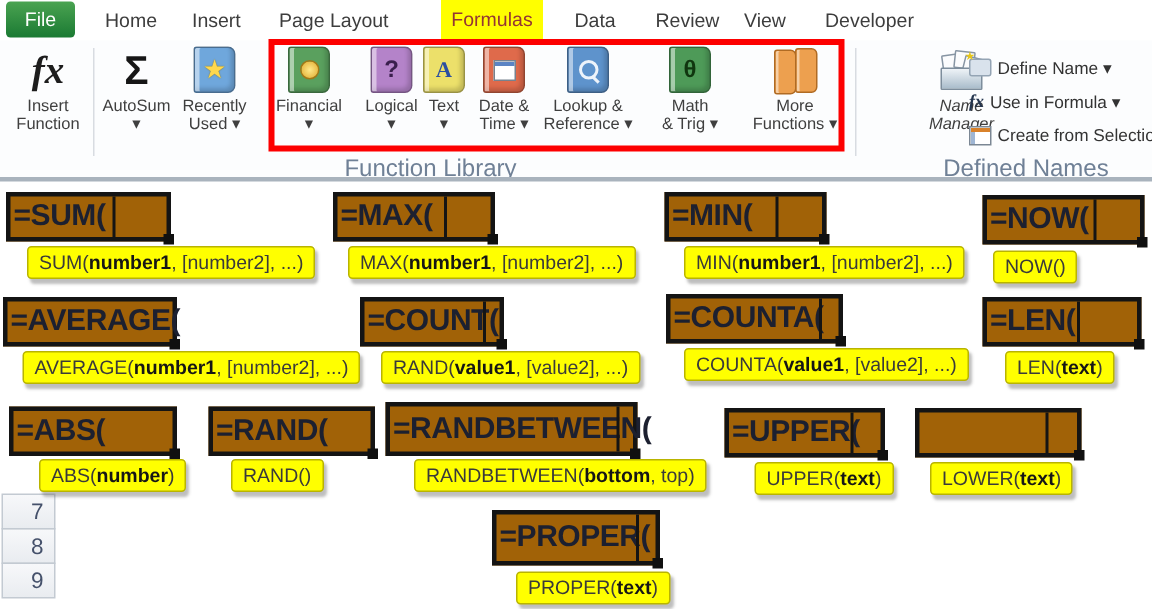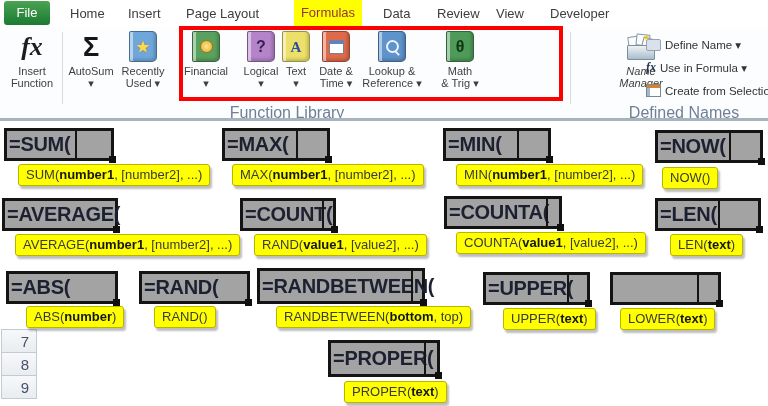--- a/index.html
+++ b/index.html
@@ -68,21 +68,21 @@
   .nm .c1{left:2px;top:3px;transform:rotate(-8deg);} .nm .c2{left:10px;top:1px;transform:rotate(6deg);}
   .nm .c3{left:16px;top:5px;transform:rotate(14deg);}
   .sicon{display:inline-block;margin-right:4px;}
   .ic-define{width:13px;height:10px;background:#d9e2ec;border:1px solid #94a4b4;border-radius:2px;position:relative;}
   .ic-define::before{content:"★";position:absolute;left:-4px;top:-7px;font-size:8px;color:#e6c619;}
   .ic-fx{font-family:"Liberation Serif",serif;font-style:italic;font-weight:700;font-size:12px;color:#24354e;}
   .ic-grid{width:13px;height:11px;background:#fff;border:1px solid #7b8794;
            box-shadow:inset 0 3px 0 #d9822b, inset 3px 0 0 #9fb6d4;}
 
   
-  .fbox{position:absolute;height:33px;background:#a3a3a3;border:3px solid #141414;box-sizing:border-box;z-index:2;}
+  .fbox{position:absolute;height:33px;background:#a16207;border:3px solid #141414;box-sizing:border-box;z-index:2;}
   .fbox .ftext{position:absolute;left:2px;top:0;bottom:0;display:flex;align-items:center;
                font-size:20px;font-weight:700;color:#1c2030;letter-spacing:-0.3px;white-space:nowrap;}
   .cell-div{position:absolute;top:0;bottom:0;width:2px;background:#141414;}
   .d60 .cell-div{left:60%;} .d65 .cell-div{left:65%;} .d70 .cell-div{left:70%;}
   .d80 .cell-div{left:80%;} .d88 .cell-div{left:88%;} .d93 .cell-div{left:93%;}
   .fill-handle{position:absolute;right:-5px;bottom:-5px;width:7px;height:7px;background:#101010;}
   .ftip{position:absolute;height:20px;background:#ffff00;border:1px solid #b9b400;border-radius:3px;
         box-shadow:2px 3px 2px rgba(110,110,110,.45);font-size:13px;color:#3a3a3a;
         line-height:19px;padding:0 7px;white-space:nowrap;z-index:3;}
   .ftip b{color:#161616;}
@@ -212,20 +212,30 @@
   <div class="bigbtn" id="b-math">
     <div class="ic">
         <span class="book bk-math">
           <span class="g theta">θ</span>
         </span>
       </div>
     <div class="l">Math</div>
     <div class="l">&amp; Trig ▾</div>
   </div>
 
+  <div class="bigbtn" id="b-more">
+    <div class="ic">
+        <span class="morebooks">
+          <span class="mb mb1"></span>
+          <span class="mb mb2"></span>
+        </span>
+      </div>
+    <div class="l">More</div>
+    <div class="l">Functions ▾</div>
+  </div>
 
   <div class="bigbtn" id="b-namemgr">
     <div class="ic">
         <span class="nm">
           <span class="card c1"></span>
           <span class="card c2"></span>
           <span class="card c3"></span>
           <span class="base"></span>
         </span>
       </div>

